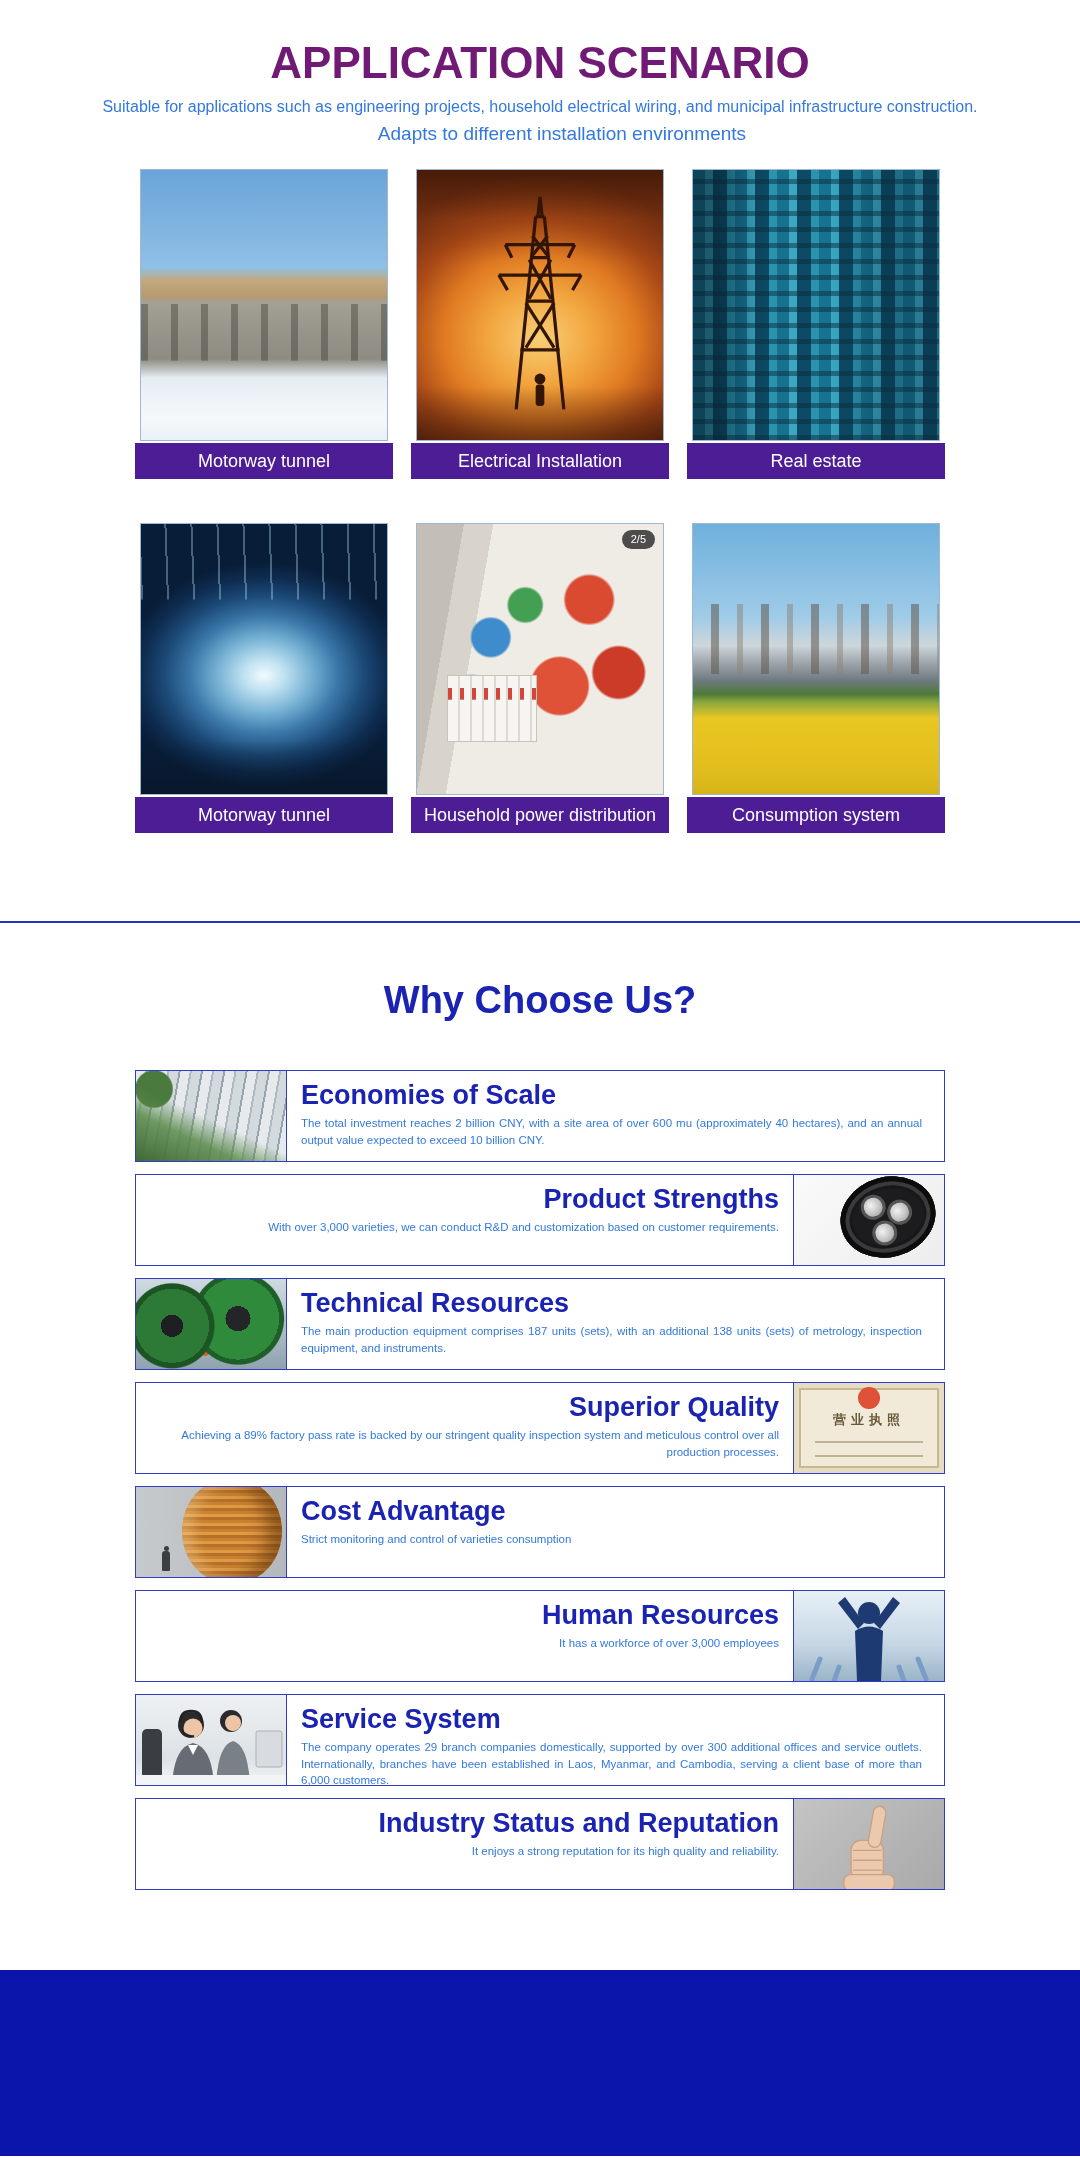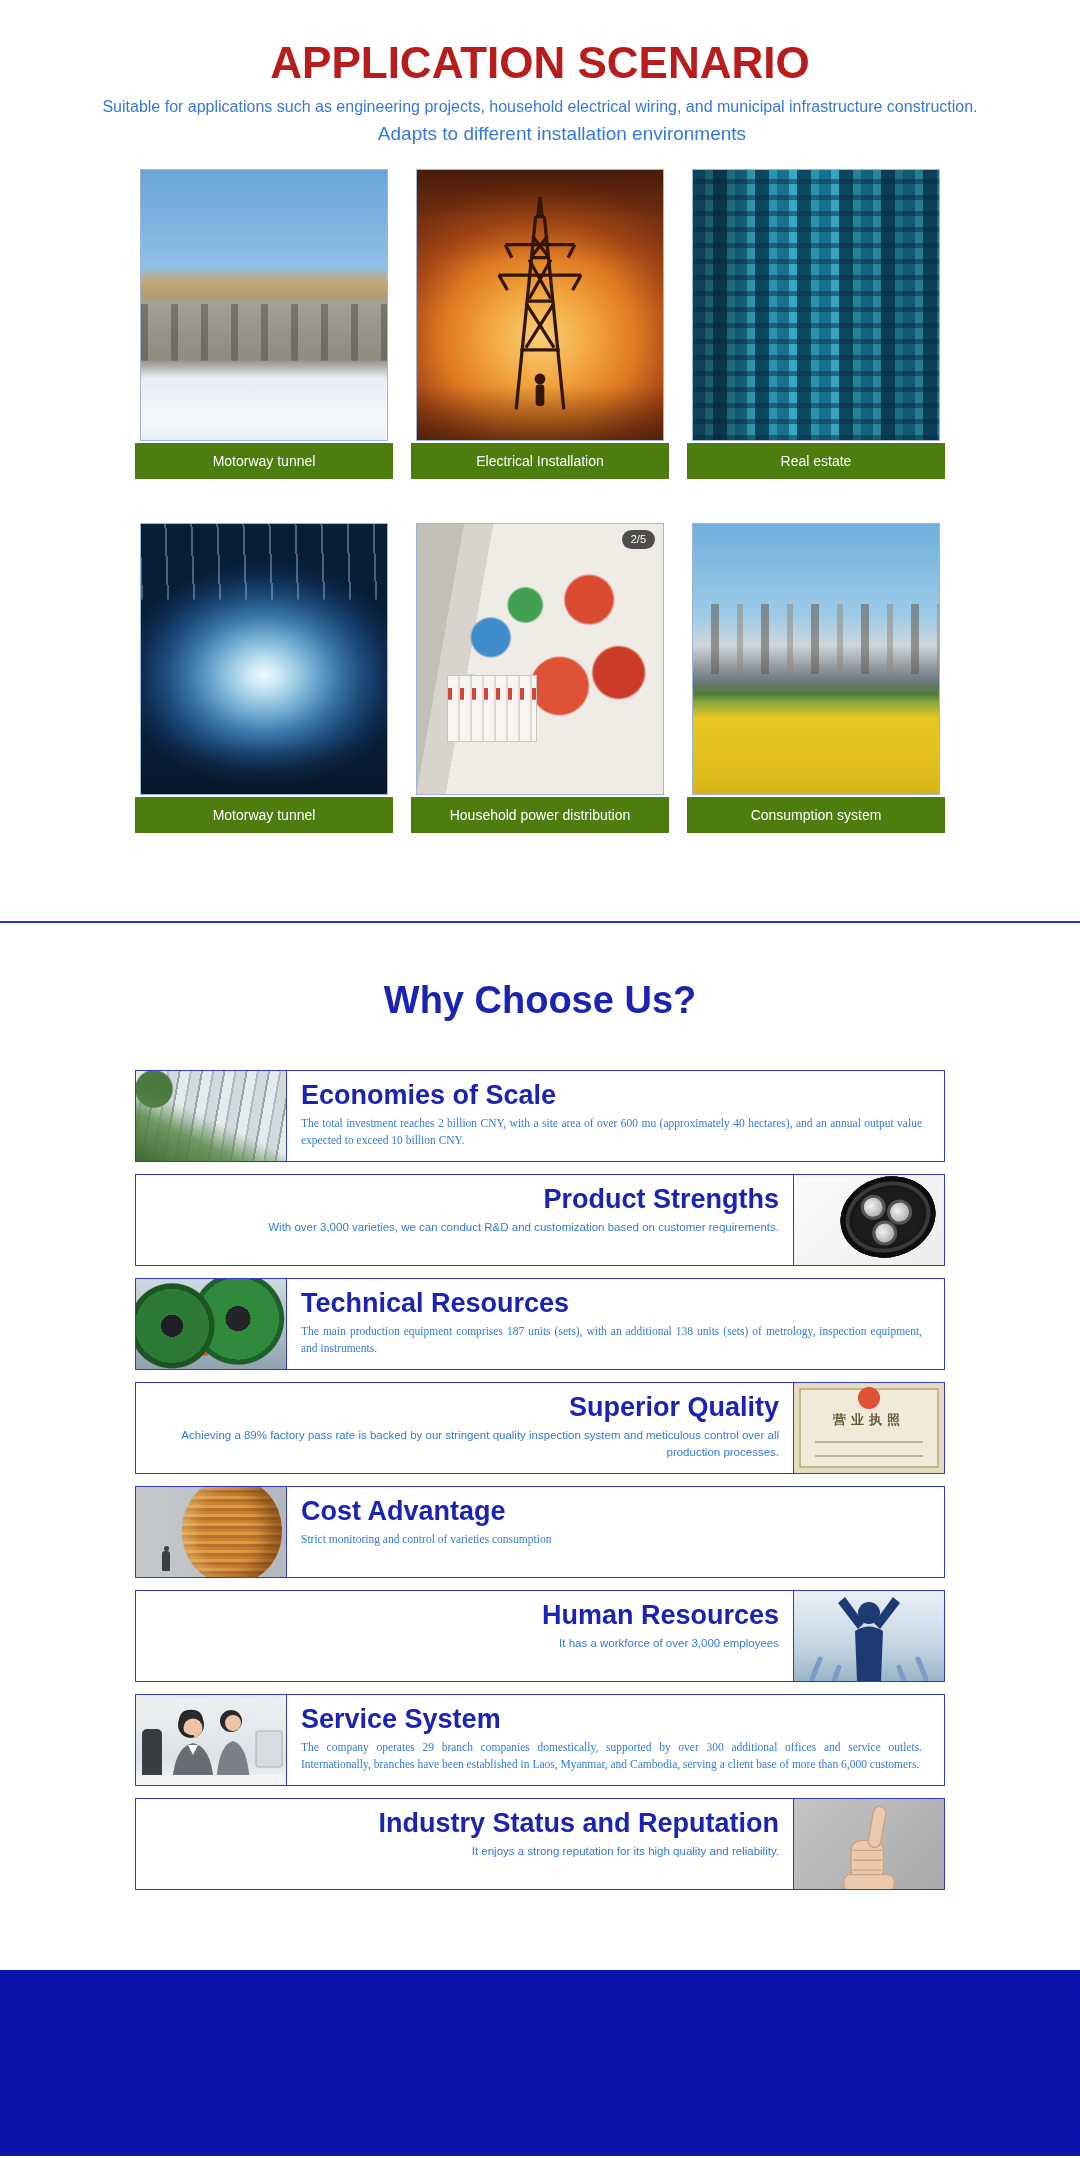--- a/index.html
+++ b/index.html
@@ -1,28 +1,28 @@
 <!DOCTYPE html>
 <html><head>
 <meta charset="utf-8">
 <style>
   html,body{margin:0;padding:0;background:#ffffff;}
   body{width:1080px;font-family:"Liberation Sans","DejaVu Sans",sans-serif;}
 
   
   .app-section{padding-top:38px;}
-  .app-title{margin:0;text-align:center;font-size:44px;font-weight:bold;color:#b91c1c;}
+  .app-title{margin:0;text-align:center;font-size:44px;font-weight:bold;color:#701a75;}
   .app-sub1{margin:10px 0 0;text-align:center;font-size:16px;color:#3379dd;}
   .app-sub2{margin:7px 0 0;text-align:center;font-size:19px;color:#3379dd;padding-left:44px;}
 
   
   .gallery{width:810px;margin:24px auto 0;display:grid;grid-template-columns:repeat(3,258px);column-gap:18px;row-gap:44px;}
   .g-cell{width:258px;}
   .g-img{height:270px;margin:0 5px;border:1px solid #9fb6d6;position:relative;background-repeat:no-repeat;overflow:hidden;}
-  .g-cap{margin-top:2px;height:36px;line-height:36px;background:#4d7c0f;color:#ffffff;text-align:center;font-size:14px;}
+  .g-cap{margin-top:2px;height:36px;line-height:36px;background:#4c1d95;color:#ffffff;text-align:center;font-size:18px;}
   .badge{position:absolute;top:6px;right:8px;background:rgba(15,15,15,.72);color:#fff;font-size:11px;line-height:15px;padding:2px 9px;border-radius:10px;}
 
   
   .ph-dam{background-image:
     repeating-linear-gradient(90deg, rgba(70,66,58,.45) 0 7px, rgba(0,0,0,0) 7px 30px),
     linear-gradient(180deg,#6aa4d8 0%,#8fc0e6 36%,#c4a87c 41%,#b59a70 47%,#a3a095 49%,#97948a 60%,#8e8b82 70%,#e6edf3 77%,#f4f8fb 92%,#e9f1f7 100%);
     background-size:100% 21%,100% 100%;background-position:0 63%,0 0;}
   .ph-highrise{background-image:
     linear-gradient(90deg, rgba(6,30,44,.55) 0 8%, rgba(0,0,0,0) 30% 55%, rgba(8,40,58,.35) 80% 100%),
     repeating-linear-gradient(0deg, rgba(10,45,62,.5) 0 5px, rgba(0,0,0,0) 5px 16px),
@@ -65,21 +65,21 @@
   .cards{width:810px;margin:48px auto 0;}
   .card{display:flex;height:90px;border:1px solid #2f3cc8;margin-bottom:12px;background:#fff;}
   .card:last-child{margin-bottom:0;}
   .card-img{flex:0 0 150px;width:150px;position:relative;background-repeat:no-repeat;overflow:hidden;}
   .card.img-left .card-img{border-right:1px solid #2f3cc8;}
   .card.img-right .card-img{border-left:1px solid #2f3cc8;}
   .card-text{flex:1;min-width:0;padding:9px 22px 0 14px;}
   .card.img-right .card-text{text-align:right;padding:9px 14px 0 22px;}
   .card-title{margin:0;font-size:27px;line-height:1.15;font-weight:bold;color:#1a23b2;}
   .card-body{margin:4px 0 0;font-size:11.5px;line-height:1.45;color:#3379dd;}
-  .card.img-left .card-body{text-align:justify;font-family:Liberation Serif, serif;}
+  .card.img-left .card-body{text-align:justify;}
 
   
   .ph-factory{background-image:
     linear-gradient(205deg, rgba(0,0,0,0) 0 52%, rgba(90,138,74,.85) 70%, #3f6a35 100%),
     radial-gradient(circle at 12% 20%, #4a7a3e 0 12%, rgba(0,0,0,0) 13%),
     repeating-linear-gradient(100deg,#e6eaed 0 9px,#aeb9c0 9px 11px,#d3dade 11px 20px,#98a4ab 20px 22px);
     background-size:100% 100%;}
   .ph-cable{background:linear-gradient(135deg,#fafafa 0%,#ededed 100%);}
   .cable-body{position:absolute;right:8px;top:2px;width:96px;height:80px;border-radius:50%;transform:rotate(-16deg);
     background:#1c1c1e;box-shadow:inset 0 0 0 5px #0c0c0d, inset 0 0 0 9px #3a3a3c, inset 0 0 0 12px #18181a;}

